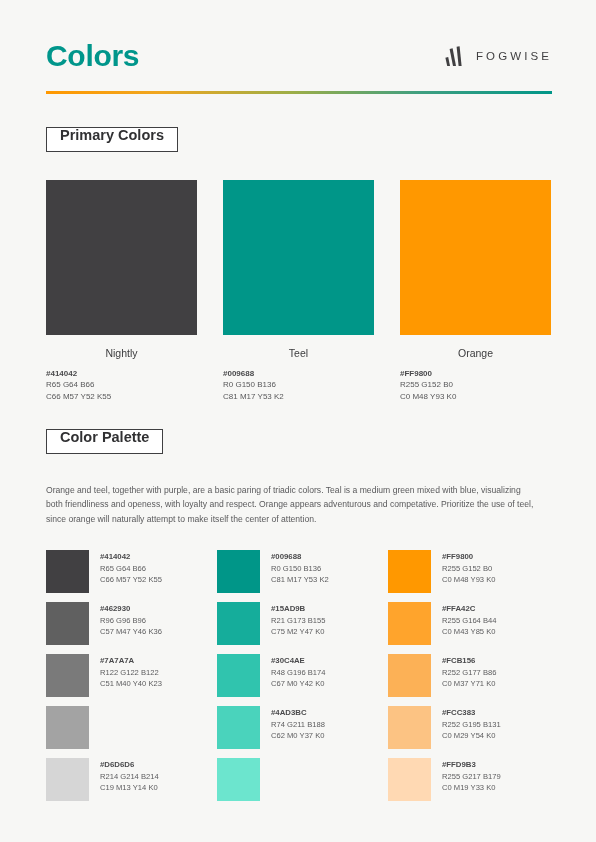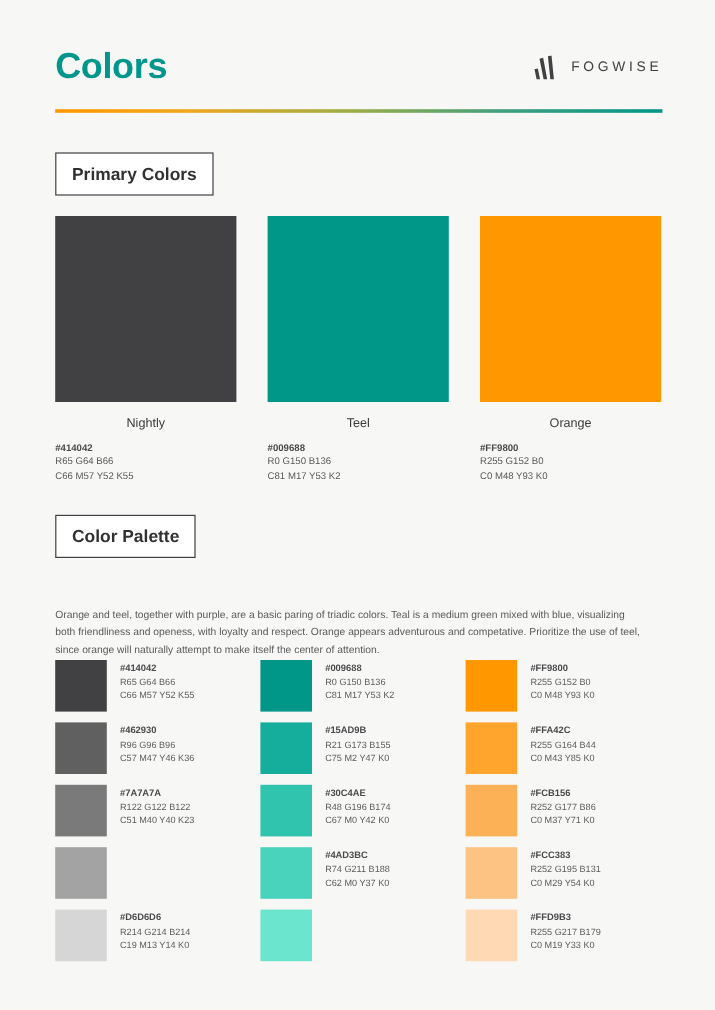--- a/index.html
+++ b/index.html
@@ -66,21 +66,21 @@
     height: 3px;
     background: linear-gradient(to right, #ff9800 0%, #f0a61f 22%, #9fae46 48%, #3f9f80 74%, #009688 100%);
   }
 
   
   .section-label {
     position: absolute;
     display: inline-block;
     border: 1.6px solid #3f3f41;
     background: #ffffff;
-    padding: 11px 13px 8px 13px;
+    padding: 0 13px 8px 13px;
     font-size: 14.5px;
     font-weight: bold;
     color: #313133;
     line-height: 1;
     white-space: nowrap;
   }
   #primary-label { left: 46px; top: 127px; }
   #palette-label { left: 46px; top: 429px; }
 
   
@@ -117,21 +117,21 @@
   .primary-rgb, .primary-cmyk {
     font-size: 8px;
     color: #58585a;
     line-height: 1.45;
   }
 
   
   .description {
     position: absolute;
     left: 46px;
-    top: 496px;
+    top: 474px;
     width: 490px;
     font-size: 8.6px;
     line-height: 1.72;
     color: #5a5a5c;
   }
 
   
   .palette {
     position: absolute;
     left: 46px;

